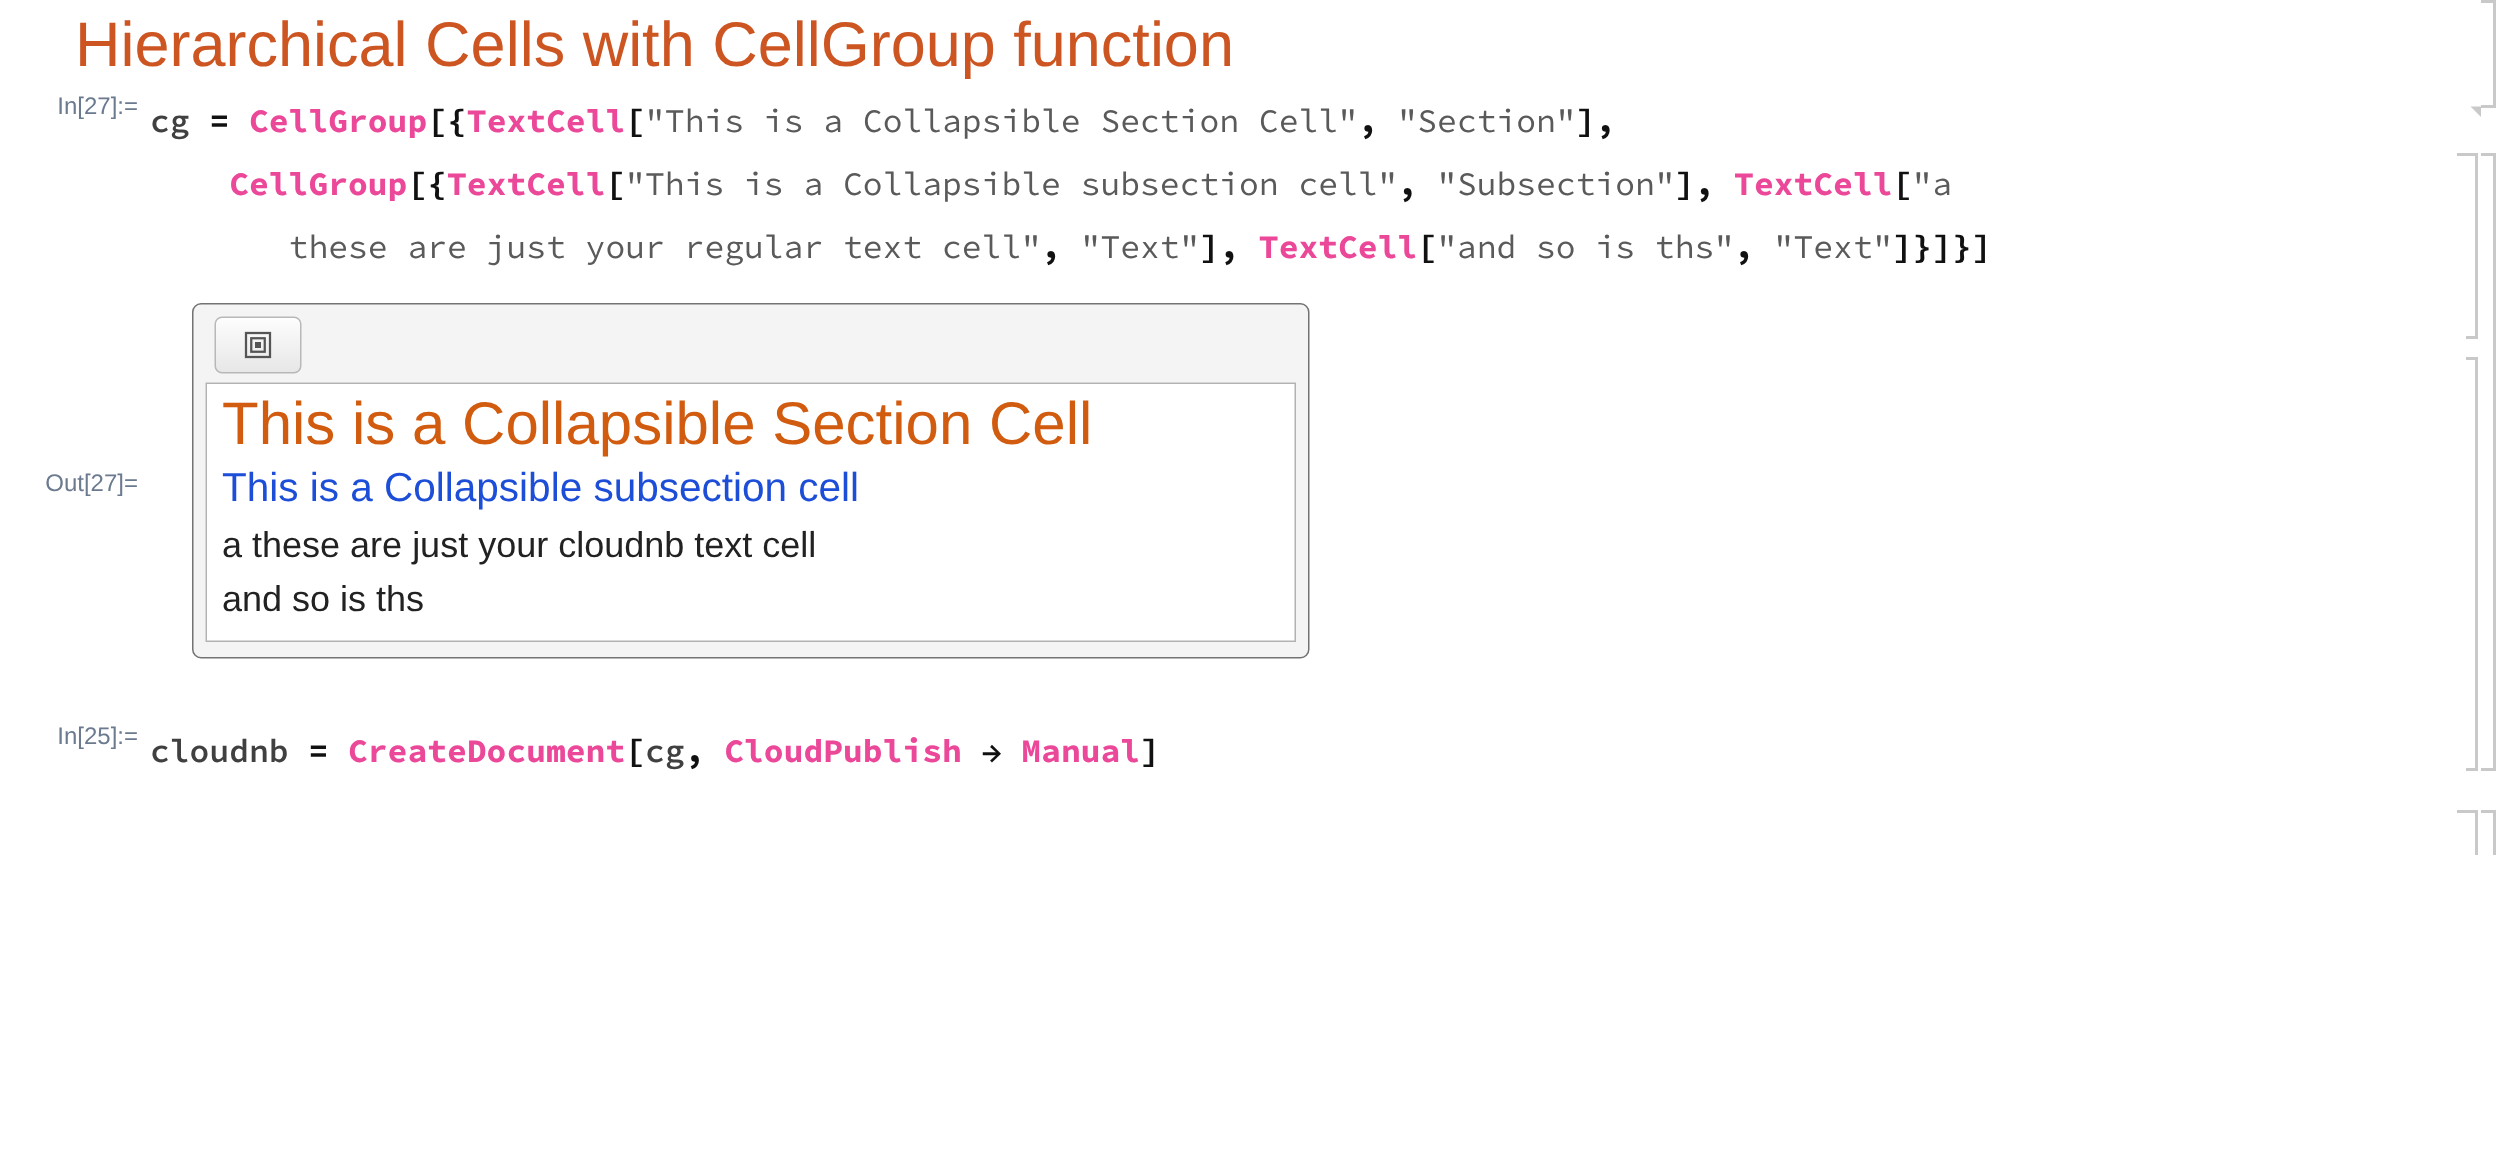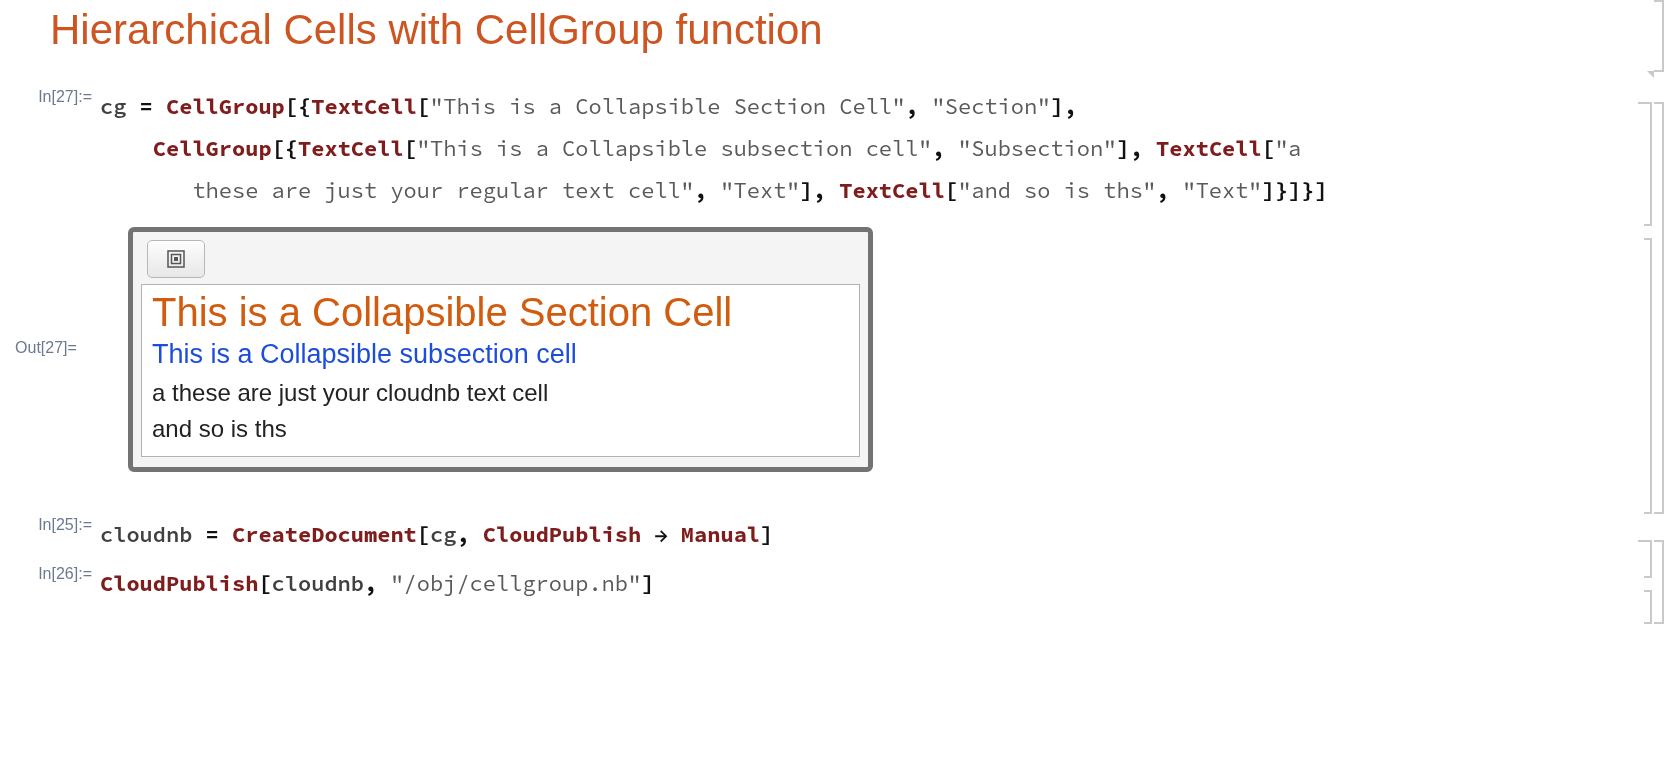--- a/index.html
+++ b/index.html
@@ -11,21 +11,21 @@
     width: 1668px;
   }
   .notebook {
     position: relative;
     padding: 0 0 40px 0;
   }
   .heading {
     font-size: 42px;
     font-weight: 400;
     color: #cc5522;
-    margin: 6px 0 32px 50px;
+    margin: 6px 0 7px 50px;
     letter-spacing: 0px;
   }
   .cell-row {
     position: relative;
     margin: 0 0 8px 0;
     padding-left: 100px;
     min-height: 28px;
   }
   .cell-label {
     position: absolute;
@@ -39,29 +39,29 @@
   }
   .cell-label .eq { letter-spacing: 0; }
   .code {
     font-family: "Source Code Pro", "Menlo", "Consolas", monospace;
     font-size: 22px;
     line-height: 1.9;
     color: #333;
     white-space: pre;
   }
   .code .kw { color: #111; font-weight: 700; }
-  .code .fn { color: #7f1d1d; font-weight: 700; }
+  .code .fn { color: #ec4899; font-weight: 700; }
   .code .var { color: #404040; font-weight: 600; }
   .code .str { color: #5a5a5a; font-weight: 400; }
   .code .sym { color: #111; font-weight: 600; }
 
   .output-panel {
     margin: 8px 0 24px 0;
     display: inline-block;
-    border: 5px solid #737373;
+    border: 1px solid #737373;
     border-radius: 6px;
     background: #f4f4f4;
     padding: 8px 8px 10px 8px;
     min-width: 745px;
     box-sizing: border-box;
   }
   .panel-btnbar {
     padding: 0 6px 6px 6px;
   }
   .panel-btn {
@@ -143,21 +143,21 @@
   <div class="cell-row">
     <div class="cell-label">
       <span class="eq">In[27]:=</span>
     </div>
     <div class="code"><span class="var">cg</span><span class="kw"> = </span><span class="fn">CellGroup</span><span class="kw">[</span><span class="kw">{</span><span class="fn">TextCell</span><span class="kw">[</span><span class="str">"This is a Collapsible Section Cell"</span><span class="kw">, </span><span class="str">"Section"</span><span class="kw">]</span><span class="kw">,</span>
 <span class="kw">    </span><span class="fn">CellGroup</span><span class="kw">[</span><span class="kw">{</span><span class="fn">TextCell</span><span class="kw">[</span><span class="str">"This is a Collapsible subsection cell"</span><span class="kw">, </span><span class="str">"Subsection"</span><span class="kw">]</span><span class="kw">, </span><span class="fn">TextCell</span><span class="kw">[</span><span class="str">"a</span>
 <span class="str">       these are just your regular text cell"</span><span class="kw">, </span><span class="str">"Text"</span><span class="kw">]</span><span class="kw">, </span><span class="fn">TextCell</span><span class="kw">[</span><span class="str">"and so is ths"</span><span class="kw">, </span><span class="str">"Text"</span><span class="kw">]</span><span class="kw">}</span><span class="kw">]</span><span class="kw">}</span><span class="kw">]</span></div>
   </div>
 
   <div class="cell-row">
-    <div class="cell-label" style="top: 120px; text-align: center;">
+    <div class="cell-label" style="top: 120px;">
       <span class="eq">Out[27]=</span>
     </div>
     <div style="padding-left: 28px;">
       <div class="output-panel">
         <div class="panel-btnbar">
           <div class="panel-btn">
             <span>
               <svg width="20" height="20" viewBox="0 0 20 20">
                 <rect x="2" y="2" width="16" height="16" fill="none" stroke="#555" stroke-width="1.5"></rect>
                 <rect x="5.5" y="5.5" width="9" height="9" fill="none" stroke="#555" stroke-width="1.5"></rect>
@@ -177,26 +177,20 @@
   </div>
 
   <div class="cell-row" style="margin-top: 18px;">
     <div class="cell-label">
       <span class="eq">In[25]:=</span>
     </div>
     <div class="code"><span class="var">cloudnb</span><span class="kw"> = </span><span class="fn">CreateDocument</span><span class="kw">[</span><span class="var">cg</span><span class="kw">, </span><span class="fn">CloudPublish</span><span class="sym"> → </span><span class="fn">Manual</span><span class="kw">]</span></div>
   </div>
 
 
-  <div class="cell-row">
-    <div class="cell-label">
-      <span class="eq">In[26]:=</span>
-    </div>
-    <div class="code"><span class="fn">CloudPublish</span><span class="kw">[</span><span class="var">cloudnb</span><span class="kw">, </span><span class="str">"/obj/cellgroup.nb"</span><span class="kw">]</span></div>
-  </div>
 
   <div class="brackets">
 
     <div class="bracket bot" style="top: -6px; height: 68px; right: 4px;"></div>
 
     <div class="bracket" style="top: 96px; height: 408px; right: 4px;"></div>
 
     <div class="bracket small notch" style="top: 96px; height: 120px; right: 16px;"></div>
 
     <div class="bracket small" style="top: 232px; height: 272px; right: 16px;"></div>

